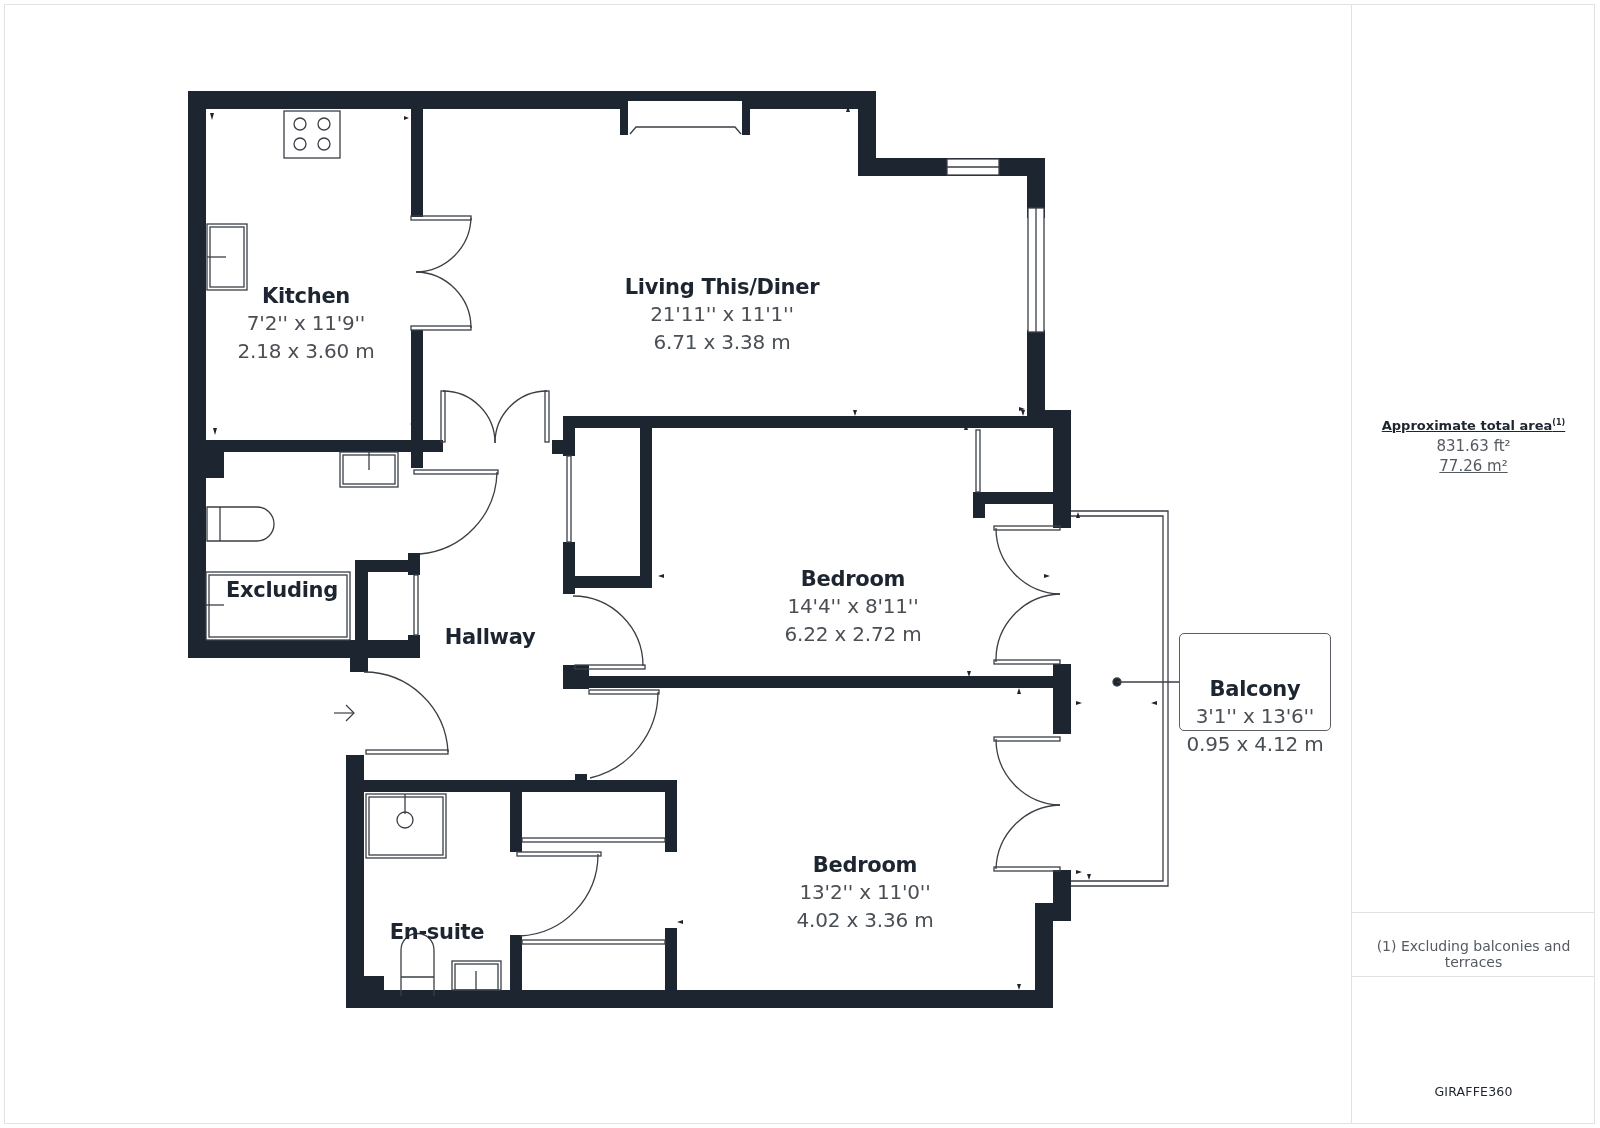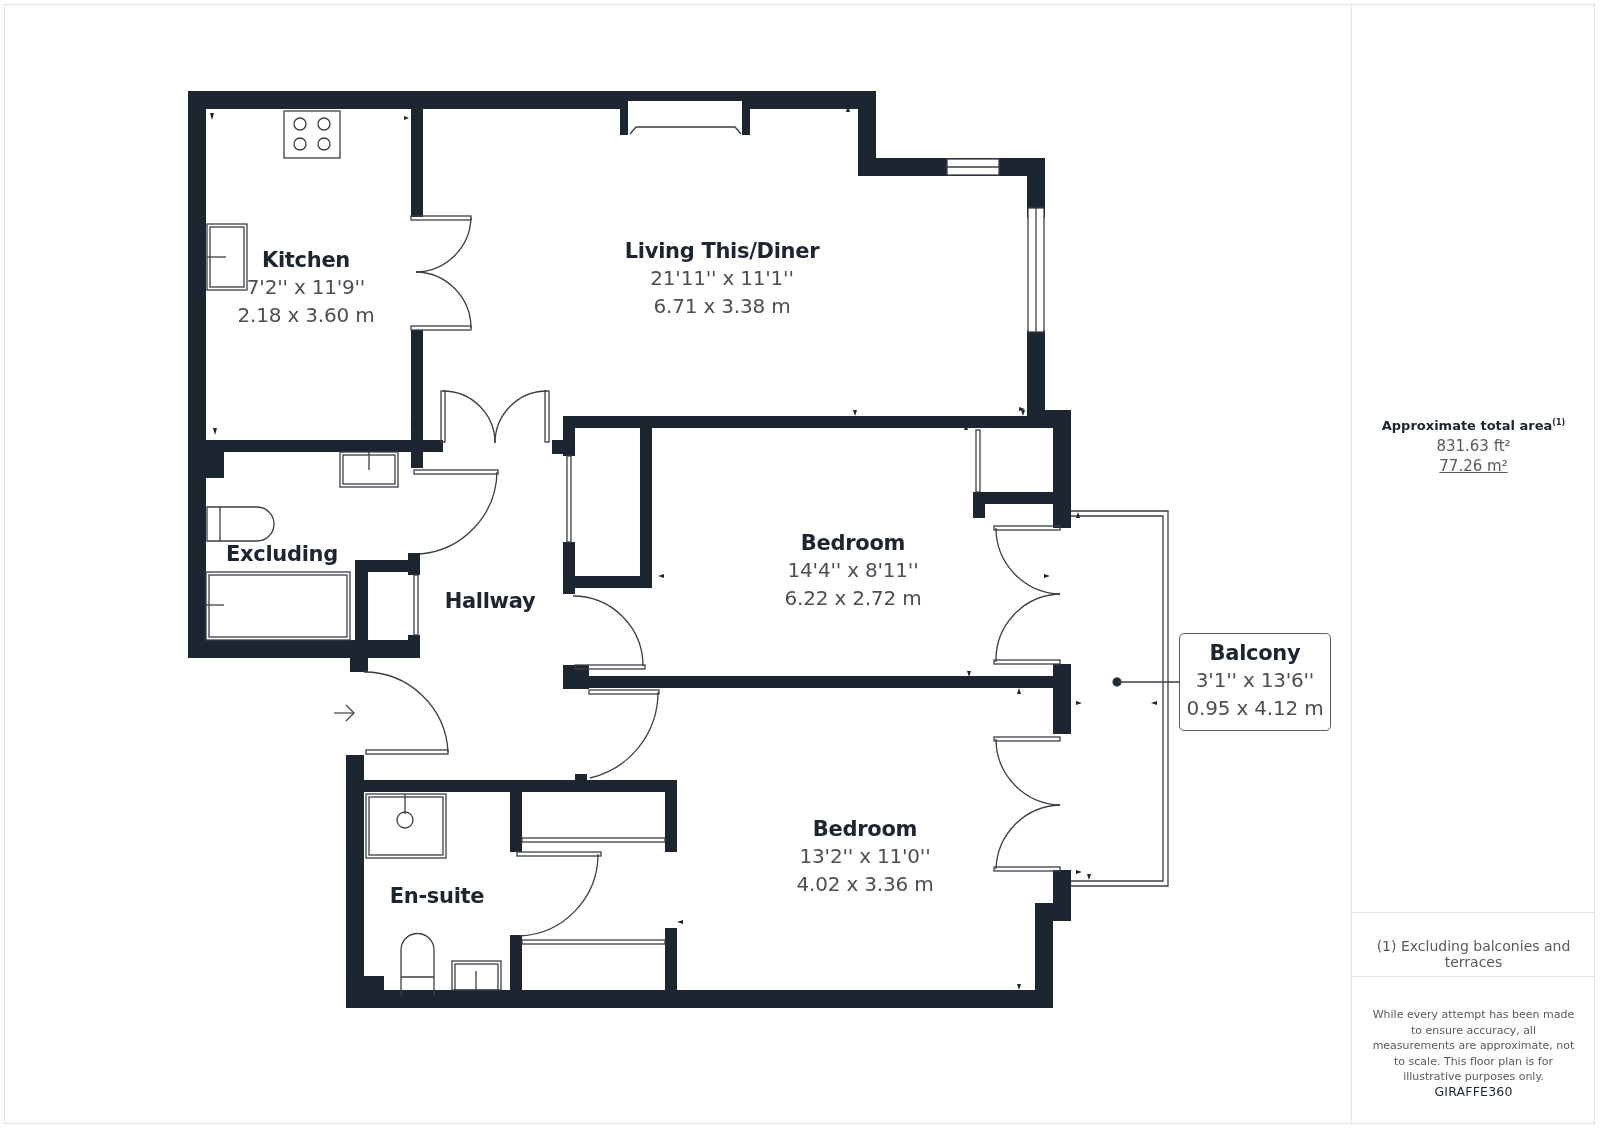--- a/index.html
+++ b/index.html
@@ -1,26 +1,26 @@
 <!DOCTYPE html>
 <html><head>
 <meta charset="utf-8">
 <style>
   html, body { margin: 0; padding: 0; background: #ffffff; }
   body { width: 1600px; height: 1128px; position: relative; overflow: hidden; font-family: "DejaVu Sans", sans-serif; }
   .frame { position: absolute; left: 4px; top: 4px; width: 1591px; height: 1120px; border: 1px solid #e2e2e2; box-sizing: border-box; }
   .side-divider { position: absolute; left: 1351px; top: 4px; width: 1px; height: 1120px; background: #e2e2e2; }
   .plan { position: absolute; left: 0; top: 0; width: 1352px; height: 1128px; }
   .room-label { position: absolute; text-align: center; color: #1d2530; transform: translateX(-50%); white-space: nowrap; }
-  .room-name { font-family: "DejaVu Sans", sans-serif; font-weight: bold; font-size: 21px; line-height: 26px; letter-spacing: -0.3px; }
+  .room-name { font-family: "DejaVu Sans", sans-serif; font-weight: bold; font-size: 21px; line-height: 26px; letter-spacing: -0.3px; margin-top: 36px; }
   .room-dim { font-family: "DejaVu Sans", sans-serif; font-weight: normal; font-size: 20px; line-height: 28px; color: #4a4f55; letter-spacing: -0.2px; }
   .balcony-box { position: absolute; left: 1179px; top: 633px; width: 152px; height: 98px; border: 1.5px solid #5a5f66; border-radius: 5px; background: #fff; box-sizing: border-box; }
   .sidebar { position: absolute; left: 1352px; top: 4px; width: 243px; height: 1120px; }
   .area-block { position: absolute; top: 410px; left: 0; width: 243px; text-align: center; color: #1d2530; }
-  .area-title { font-size: 13px; font-weight: bold; line-height: 18px; }
+  .area-title { font-size: 13px; font-weight: bold; line-height: 18px; text-decoration: underline; }
   .area-title sup { font-size: 8px; }
   .area-val { font-size: 15px; color: #555a60; line-height: 23px; }
   .sb-div { position: absolute; left: 0; width: 243px; height: 1px; background: #e2e2e2; }
   .footnote { position: absolute; top: 934px; left: 0; width: 243px; text-align: center; font-size: 14px; color: #555a60; }
   .disclaimer { position: absolute; top: 1003px; left: 18px; width: 207px; text-align: center; font-size: 11px; line-height: 15.5px; color: #555a60; }
   .brand { position: absolute; top: 1080px; left: 0; width: 243px; text-align: center; font-size: 12.5px; color: #1d2530; letter-spacing: 0.2px; }
   .brand .b2 { font-weight: normal; }
 </style>
 </head>
 <body>
@@ -258,15 +258,14 @@
 
 <div class="sidebar">
   <div class="area-block">
     <div class="area-title"><span>Approximate total area</span><sup>(1)</sup></div>
     <div class="area-val">831.63 ft²</div>
     <div class="area-val" style="line-height:16px;text-decoration:underline;">77.26 m²</div>
   </div>
   <div class="sb-div" style="top:908px;"></div>
   <div class="footnote">(1) Excluding balconies and terraces</div>
   <div class="sb-div" style="top:972px;"></div>
-  <div class="disclaimer">While every attempt has been made to ensure accuracy, all measurements are approximate, not to scale. This floor plan is for illustrative purposes only.</div>
   <div class="brand"><span>GIRAFFE</span><span class="b2">360</span></div>
 </div>
 
 </body></html>

